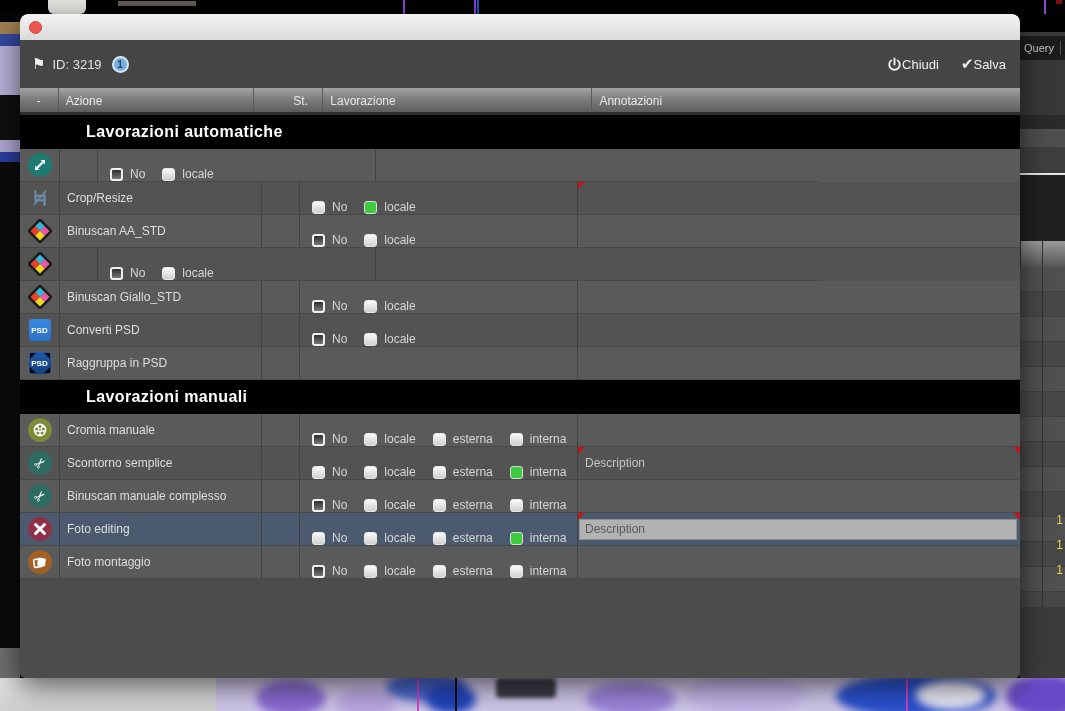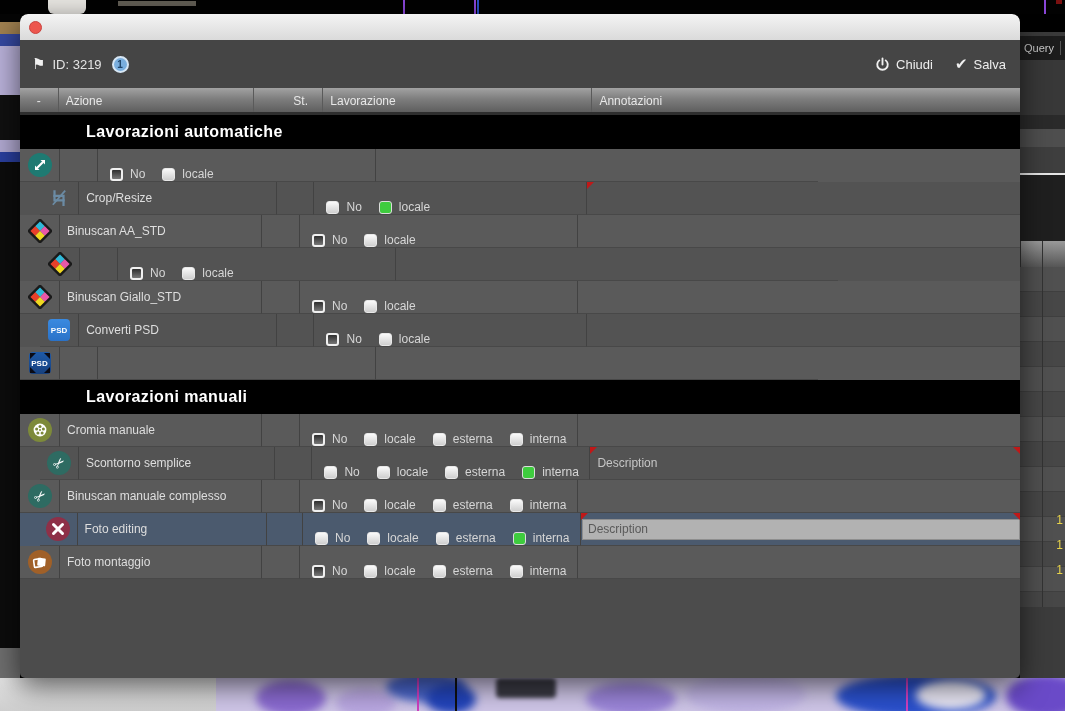--- a/index.html
+++ b/index.html
@@ -64,34 +64,34 @@
   #titlebar { height:26px; background:linear-gradient(180deg,#f4f4f4,#dadada); border-radius:8px 8px 0 0;
     display:flex; align-items:center; padding-left:9px; }
   #close-btn { width:13px; height:13px; border-radius:50%; background:#ed564e; border:1px solid #c94440; }
   #toolbar { height:48px; background:#454545; display:flex; align-items:center;
     justify-content:space-between; padding:0 14px 0 12px; color:#e4e4e4; font-size:13px; }
   .tb-left { display:flex; align-items:center; gap:7px; }
   .flag { color:#f0f0f0; font-size:15px; }
   #badge { width:17px; height:17px; border-radius:50%; background:#79aede; border:2px solid #d6e6f4;
     color:#20456a; font-size:10px; font-weight:bold; text-align:center; line-height:14px; margin-left:3px; }
   .tb-right { display:flex; align-items:center; gap:22px; }
-  .tb-btn { display:flex; align-items:center; gap:6px; cursor:pointer; color:#eee; }
+  .tb-btn { display:flex; align-items:center; cursor:pointer; color:#eee; }
   .chk { font-size:15px; color:#f0f0f0; }
 
   #thead { height:27px; display:flex; background:linear-gradient(180deg,#a2a2a2 0%,#7e7e7e 45%,#5e5e5e 100%);
     color:#e8e8e8; font-size:12px; line-height:27px; border-bottom:3px solid #2e2e2e; }
   #thead > div { border-right:1px solid #5a5a5a; padding-left:7px; }
   .c0 { width:40px; text-align:center; padding-left:0 !important; }
   .c1 { width:202px; } .c2 { width:38px;margin-left:32px; } .c3 { width:278px; } .c4 { width:442px; border-right:none !important; }
 
   #rows { }
   .sect { height:34px; background:#000; color:#fff; font-size:16px; font-weight:bold;
     line-height:34px; padding-left:66px; letter-spacing:.4px; }
   .row { height:33px; display:flex; background:#5a5a5a; color:#dedede; font-size:12px; }
-  .row.alt { background:#535353;padding-left:20px; }
+  .row.alt { background:#535353; }
   .row.sel { background:#4b5a6e; }
   .row > div { border-right:1px solid #424242; border-bottom:1px solid #484848; height:33px; }
   .cell-icon { width:40px; display:flex; align-items:center; justify-content:center; }
   .cell-azione { width:202px; line-height:32px; padding-left:7px; white-space:nowrap; overflow:hidden; }
   .cell-st { width:38px; }
   .cell-lav { width:278px; display:flex; align-items:flex-end; padding-left:12px; }
   .cell-ann { width:442px; border-right:none !important; position:relative; display:flex; align-items:center; }
   .ann-text { padding-left:7px; color:#c6c6c6; }
   .ann-input { width:438px; height:21px; margin-left:1px; background:#b2b2b2; border:1px solid #8e8e8e;
     color:#5a5a5a; font-size:12px; line-height:19px; padding-left:5px; font-family:"Liberation Sans",sans-serif; }
@@ -319,20 +319,21 @@
           <span class="sq" style="background:linear-gradient(180deg,#1e5aa8,#16407e);position:relative">
       <svg width="22" height="22" viewBox="0 0 22 22" style="position:absolute;left:0;top:0">
       <polygon points="1,1 7,1 1,7" fill="#0a0a14"></polygon>
               <polygon points="21,1 15,1 21,7" fill="#0a0a14"></polygon>
       <polygon points="1,21 7,21 1,15" fill="#0a0a14"></polygon>
               <polygon points="21,21 15,21 21,15" fill="#0a0a14"></polygon>
             </svg>
       <span style="position:relative">PSD</span>
           </span>
         </div>
+        <div class="cell-azione">Raggruppa in PSD</div>
         <div class="cell-st"></div>
         <div class="cell-lav"></div>
         <div class="cell-ann"></div>
       </div>
       <div class="sect">Lavorazioni manuali</div>
       <div class="row">
         <div class="cell-icon">
           <span class="ric" style="background:#7d8a3a">
             <svg width="16" height="16" viewBox="0 0 16 16">
       <circle cx="8" cy="8" r="6.4" fill="#fff"></circle>

